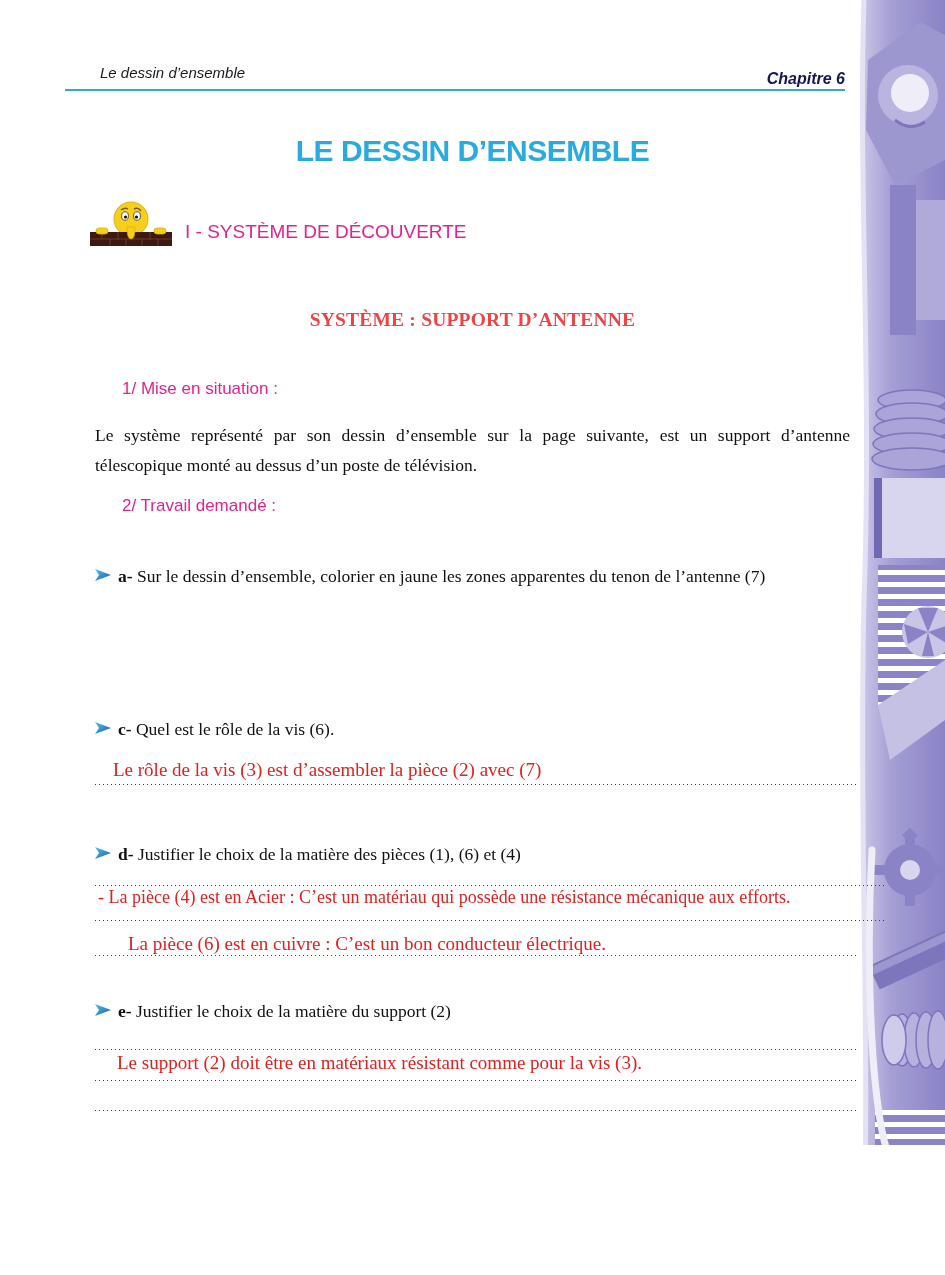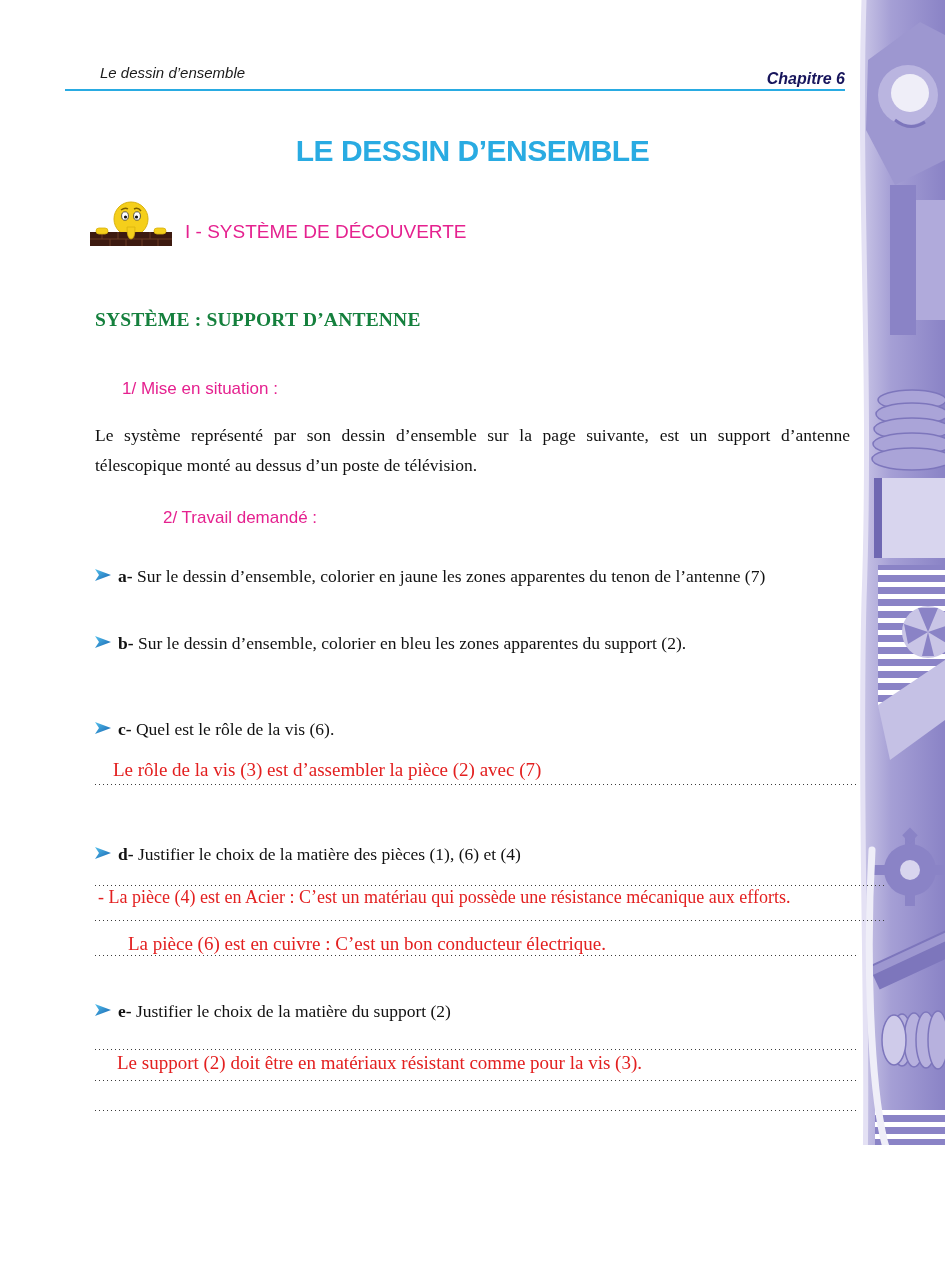--- a/index.html
+++ b/index.html
@@ -14,26 +14,26 @@
   .hdr-rule{position:absolute;left:65px;top:89px;width:780px;height:2px;background:#29abe2;}
   
   .title{position:absolute;left:95px;top:134px;width:755px;text-align:center;
          font-family:"Liberation Sans",sans-serif;font-weight:bold;font-size:30px;
          letter-spacing:-0.5px;color:#29abe2;}
   
   .activity{position:absolute;left:185px;top:221px;font-family:"Liberation Sans",sans-serif;
             font-size:19px;color:#e5218f;}
   .mascot{position:absolute;left:88px;top:199px;width:86px;height:52px;}
   
-  .system{position:absolute;left:95px;top:309px;width:755px;text-align:left;
-          font-weight:bold;font-size:19.5px;color:#15803d;letter-spacing:0.2px;}
+  .system{position:absolute;left:95px;top:309px;width:755px;text-align:center;
+          font-weight:bold;font-size:19.5px;color:#ef4444;letter-spacing:0.2px;}
   
   .subhead{position:absolute;left:122px;font-family:"Liberation Sans",sans-serif;
            font-size:17px;color:#e5218f;}
-  .sh1{top:379px;} .sh2{top:508px;margin-left:41px;}
+  .sh1{top:379px;} .sh2{top:496px;}
   
   .para{position:absolute;left:95px;top:420px;width:755px;font-size:17.5px;line-height:1.72;
         color:#111;text-align:justify;}
   
   .task{position:absolute;left:95px;width:765px;font-size:17.5px;color:#111;}
   .task .arrow{display:inline-block;width:17px;height:14px;margin-right:6px;}
   .task b{font-weight:bold;}
   .t-a{top:566px;} .t-b{top:633px;} .t-c{top:719px;} .t-d{top:844px;} .t-e{top:1001px;}
   
   .dotline{position:absolute;height:2px;z-index:2;
@@ -111,26 +111,20 @@
       <defs>
           <linearGradient id="ag" x1="0" y1="0" x2="1" y2="1">
         <stop offset="0" stop-color="#55c2ee"></stop>
             <stop offset="1" stop-color="#1460ae"></stop>
           </linearGradient>
         </defs>
       <polygon points="0,1 16,7 0,13 4,7" fill="url(#ag)"></polygon>
     </svg><b>a-</b>
     <span>Sur le dessin d’ensemble, colorier en jaune les zones apparentes du tenon de l’antenne (7)</span>
   </div>
-  <div class="task t-b">
-    <svg class="arrow" viewBox="0 0 17 14">
-      <polygon points="0,1 16,7 0,13 4,7" fill="url(#ag)"></polygon>
-    </svg><b>b-</b>
-    <span>Sur le dessin d’ensemble, colorier en bleu les zones apparentes du support (2).</span>
-  </div>
   <div class="task t-c">
     <svg class="arrow" viewBox="0 0 17 14">
       <polygon points="0,1 16,7 0,13 4,7" fill="url(#ag)"></polygon>
     </svg><b>c-</b>
     <span>Quel est le rôle de la vis (6).</span>
   </div>
   <div class="task t-d">
     <svg class="arrow" viewBox="0 0 17 14">
       <polygon points="0,1 16,7 0,13 4,7" fill="url(#ag)"></polygon>
     </svg><b>d-</b>

